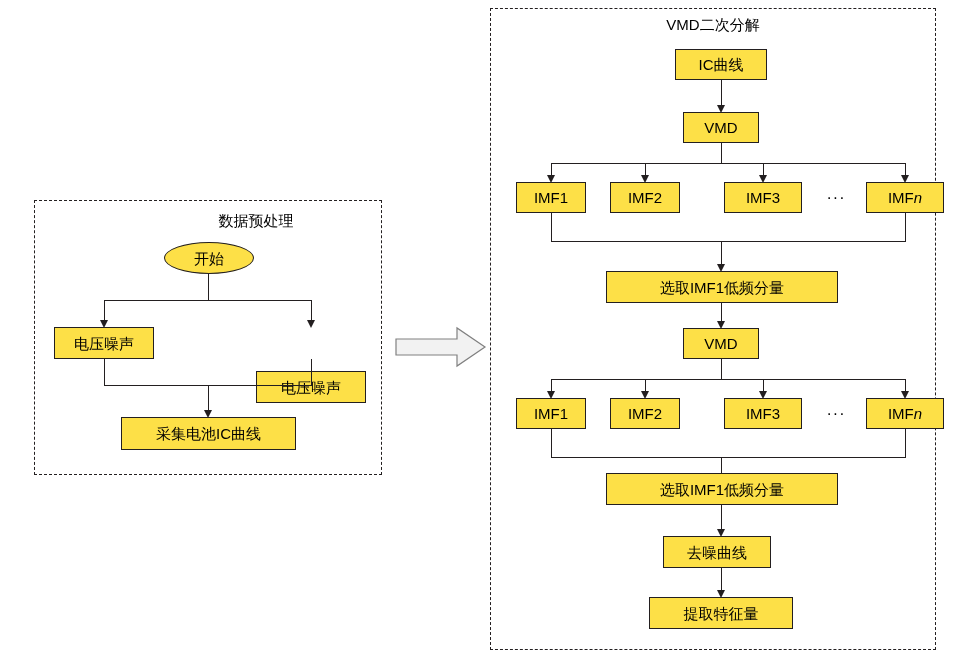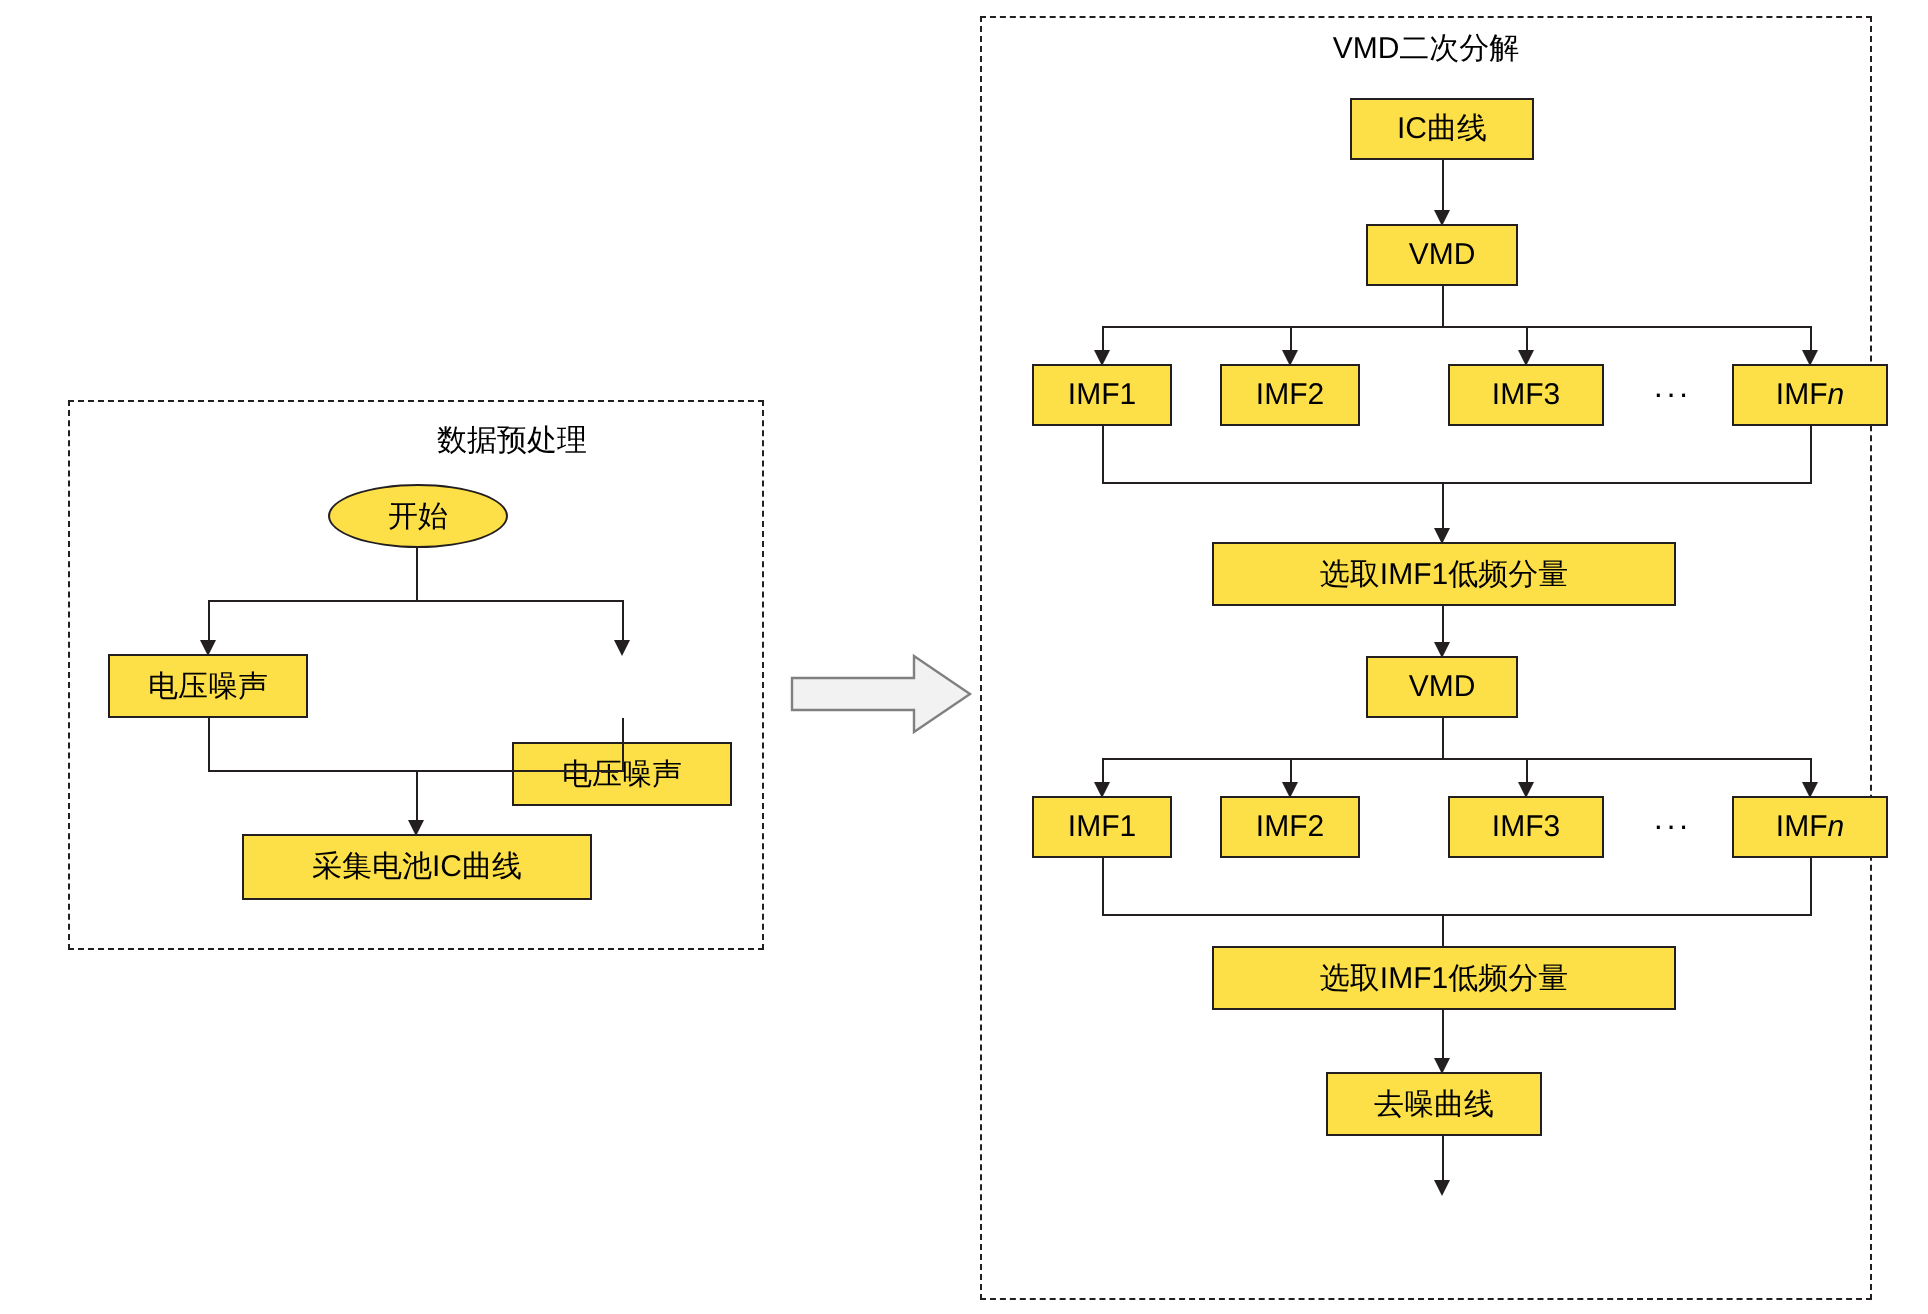--- a/index.html
+++ b/index.html
@@ -183,14 +183,15 @@
   <div class="node" style="left:606px; top:473px; width:232px; height:32px;">选取IMF1低频分量</div>
 
   <div class="ln v" style="left:721px; top:505px; height:24px;"></div>
   <div class="arrowhead" style="left:717px; top:529px;"></div>
 
   <div class="node" style="left:663px; top:536px; width:108px; height:32px;">去噪曲线</div>
 
   <div class="ln v" style="left:721px; top:568px; height:22px;"></div>
   <div class="arrowhead" style="left:717px; top:590px;"></div>
 
+  <div class="node" style="left:649px; top:597px; width:144px; height:32px;">提取特征量</div>
 
 </div>
 
 </body></html>

